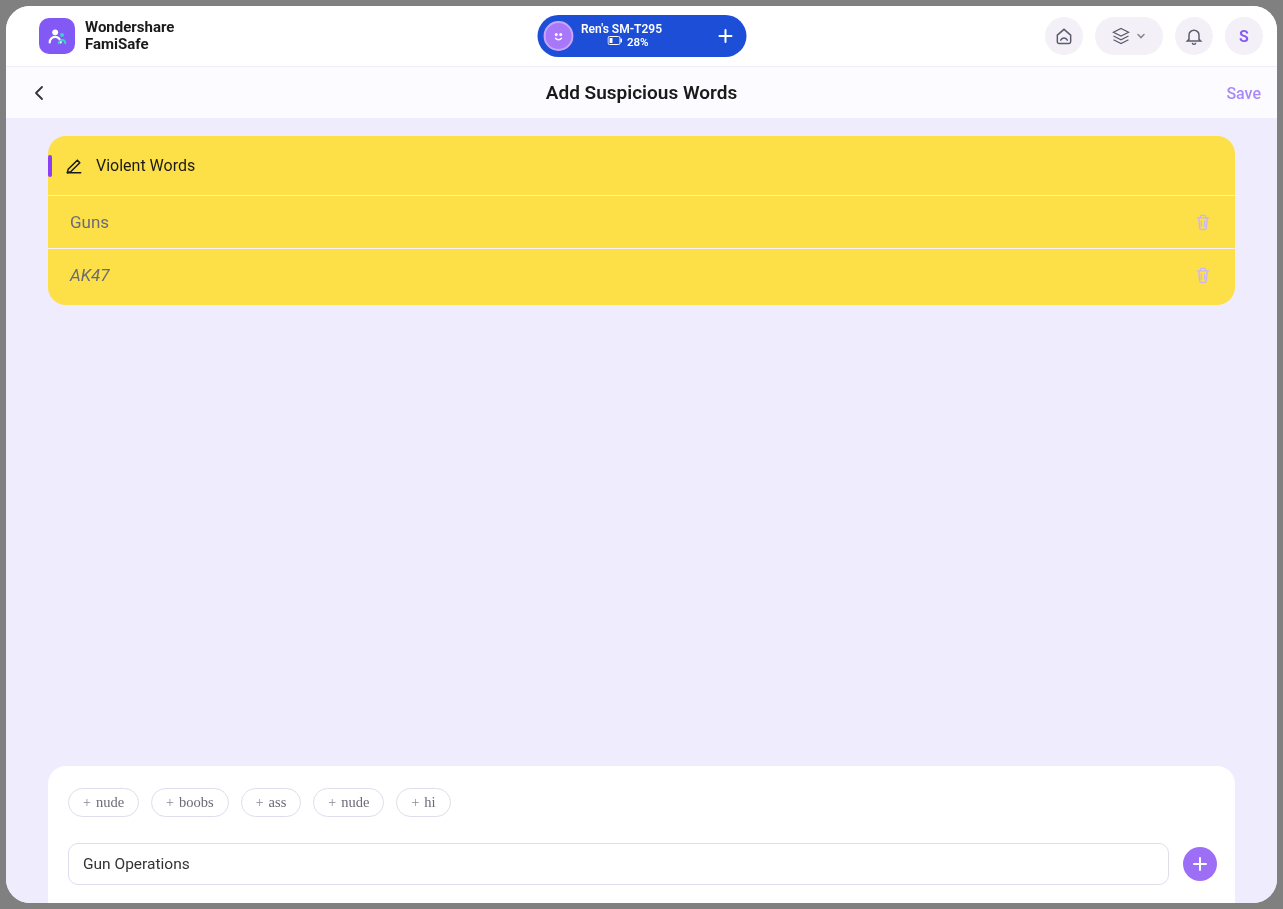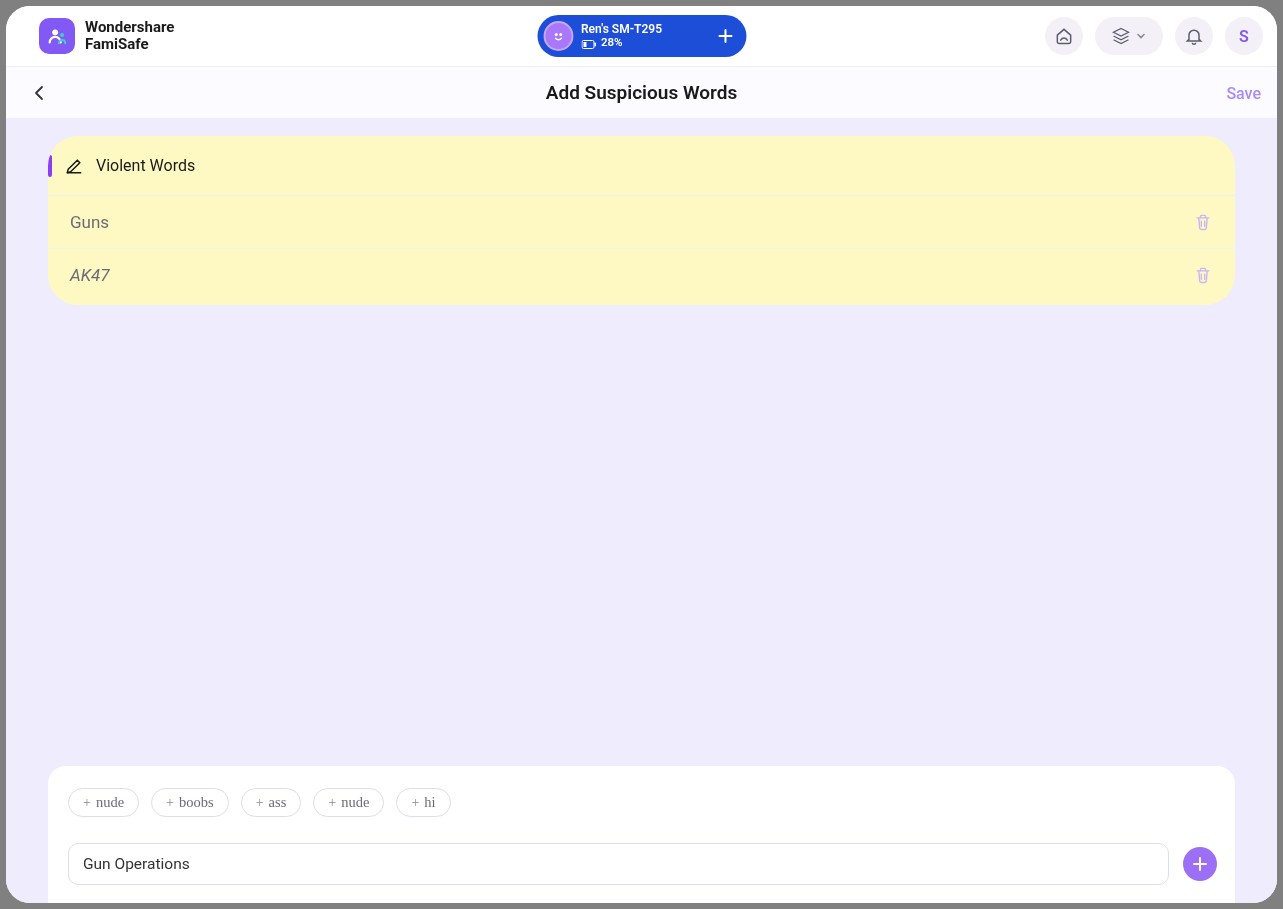--- a/index.html
+++ b/index.html
@@ -103,22 +103,23 @@
       line-height: 1.1;
       padding-right: 40px;
     }
     .device-name {
       color: #ffffff;
       font-size: 12px;
       font-weight: 600;
     }
     .device-battery-row {
       display: flex;
-      align-items: flex-end;
+      align-items: flex-start;
       gap: 5px;
+      margin-left: 26px;
     }
     .battery-icon {
       display: inline-flex;
     }
     .device-battery {
       color: #ffffff;
       font-size: 11.5px;
       font-weight: 600;
     }
     .device-add {
@@ -201,22 +202,22 @@
     }
     
     .content {
       flex: 1;
       background: #efecfd;
       padding: 18px 42px 18px 42px;
       position: relative;
       overflow: hidden;
     }
     .card {
-      background: #fef9c3;
-      border-radius: 30px;
+      background: #fde047;
+      border-radius: 18px;
       overflow: hidden;
     }
     .category-row {
       height: 60px;
       display: flex;
       align-items: center;
       padding: 0 22px;
       gap: 12px;
       border-bottom: 1px solid #f0eef5;
     }

